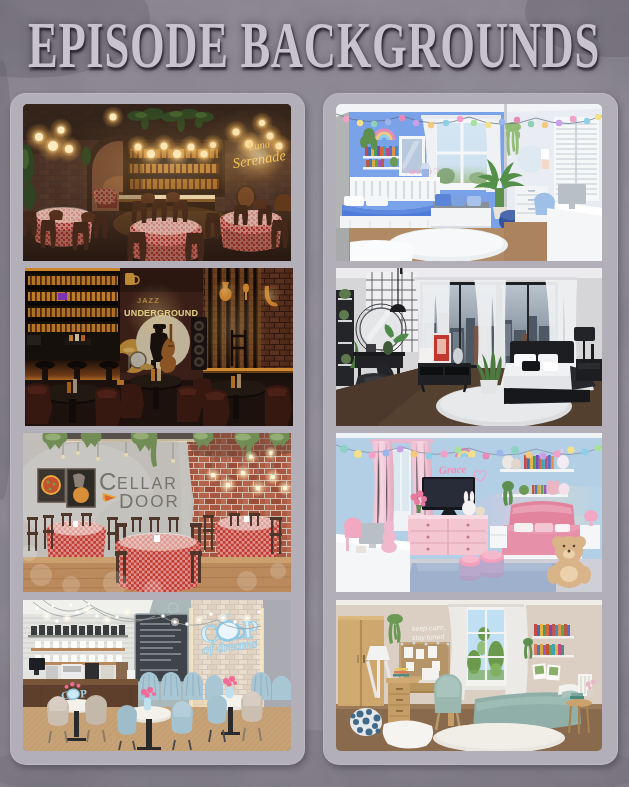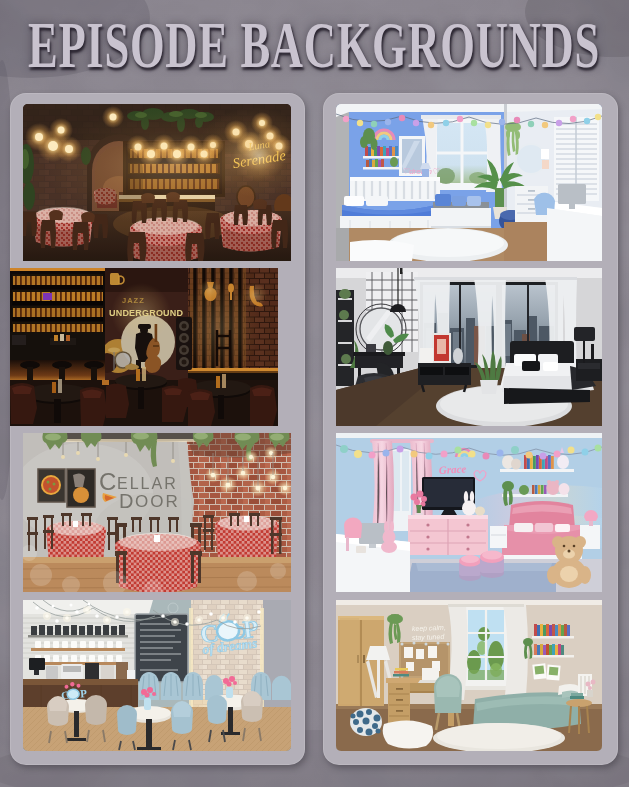--- a/index.html
+++ b/index.html
@@ -13,21 +13,21 @@
      text-shadow:2px 3px 3px rgba(38,33,44,.95), 0 0 10px rgba(45,40,52,.55);
      transform:scaleX(.676);transform-origin:0 0;}
   .col{position:absolute;top:93px;width:295px;height:672px;background:#b3afb8;
      border-radius:16px;z-index:2;box-shadow:2px 3px 6px rgba(40,36,46,.38), inset 0 0 0 1px rgba(255,255,255,.12);}
   #colL{left:10px;}
   #colR{left:323px;}
   .tile{position:absolute;overflow:hidden;background:#444;}
   .tile svg{position:absolute;left:0;top:0;display:block;}
   
   #t1{left:13px;top:11px;width:268px;height:157px;border-radius:5px 5px 0 0;}
-  #t3{left:0;top:175px;width:268px;height:158px;}
+  #t3{left:15px;top:175px;width:268px;height:158px;}
   #t5{left:13px;top:340px;width:268px;height:159px;}
   #t7{left:13px;top:507px;width:268px;height:151px;border-radius:0 0 5px 5px;}
   
   #t2{left:13px;top:11px;width:266px;height:157px;border-radius:5px 5px 0 0;}
   #t4{left:13px;top:175px;width:266px;height:158px;}
   #t6{left:13px;top:340px;width:266px;height:159px;}
   #t8{left:13px;top:507px;width:266px;height:151px;border-radius:0 0 5px 5px;}
 </style>
 </head>
 <body>

